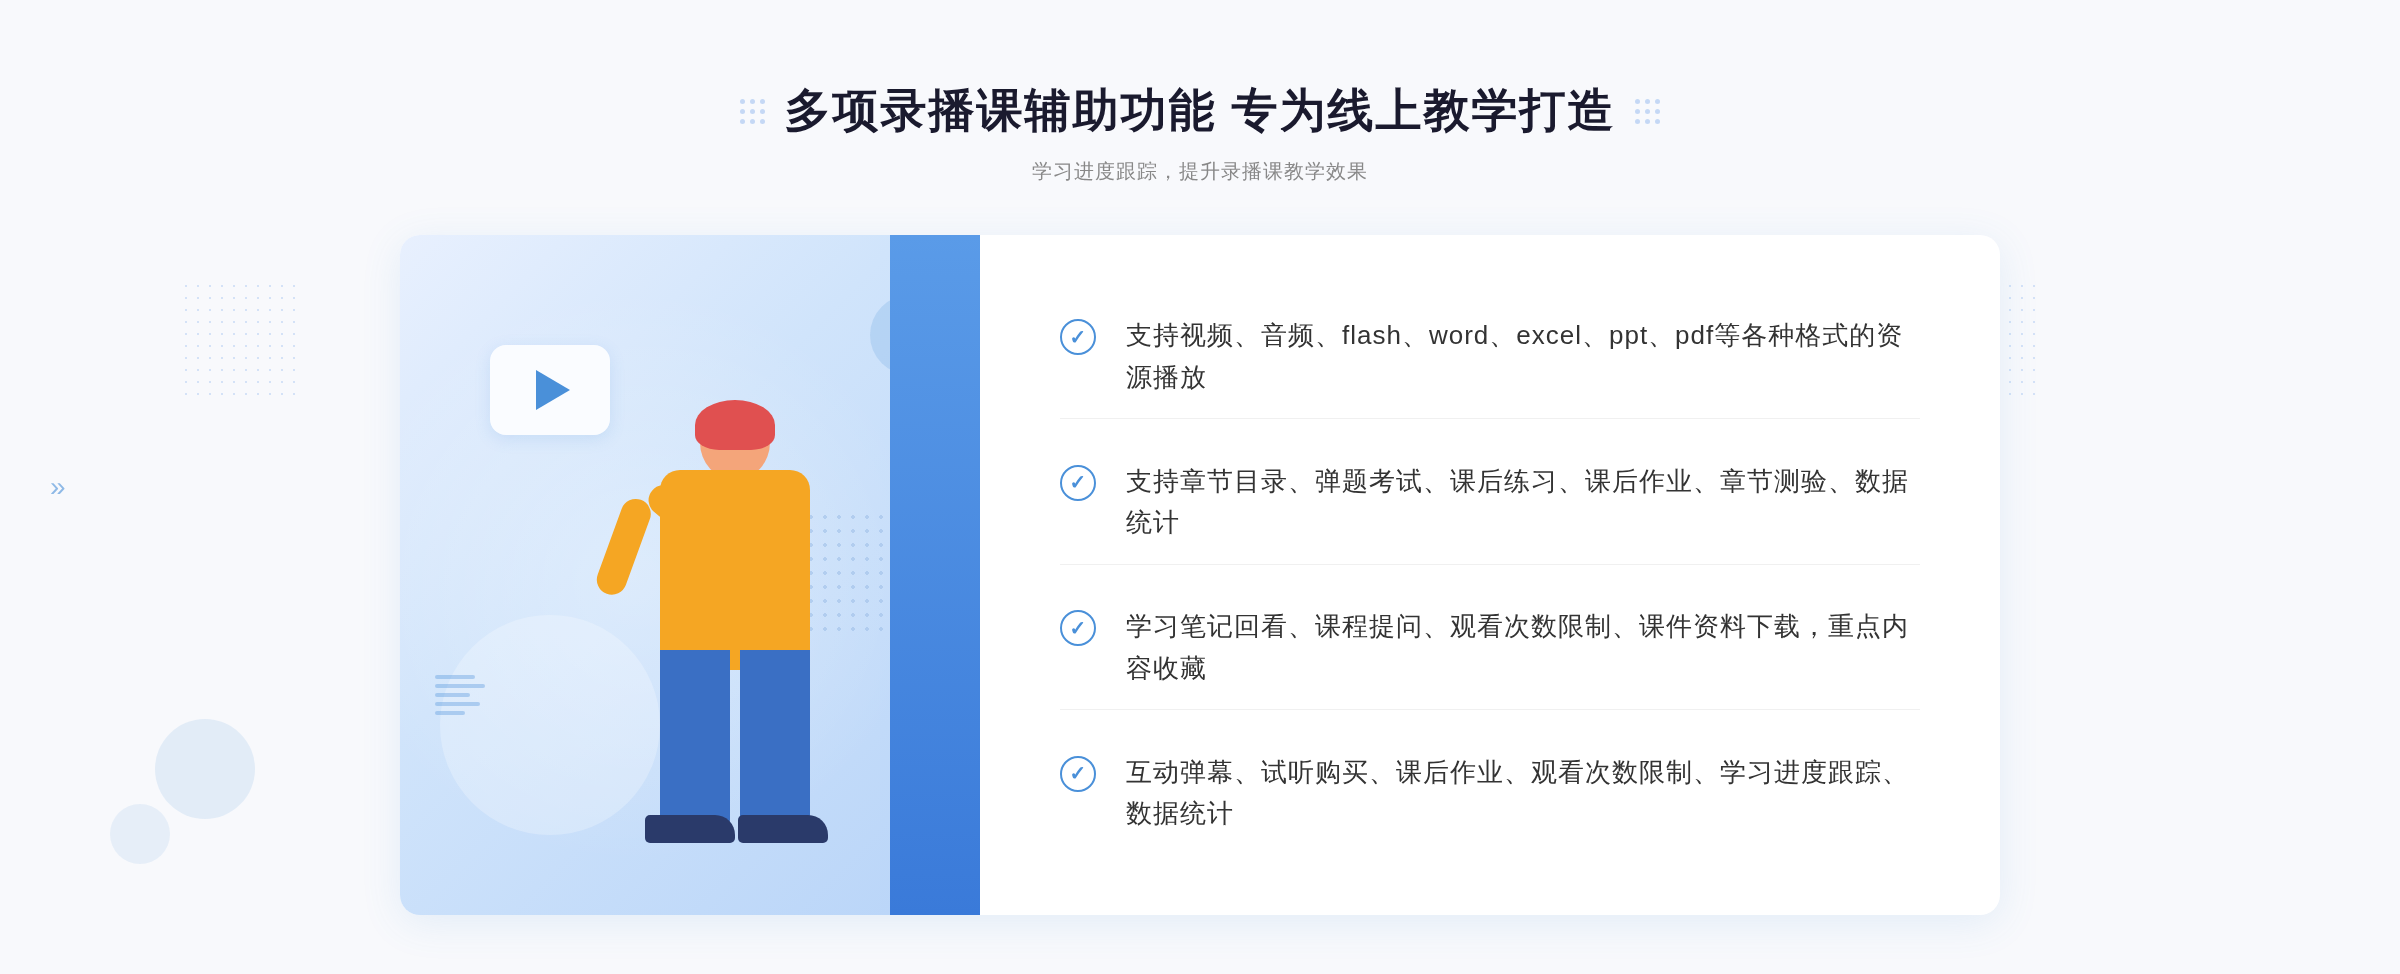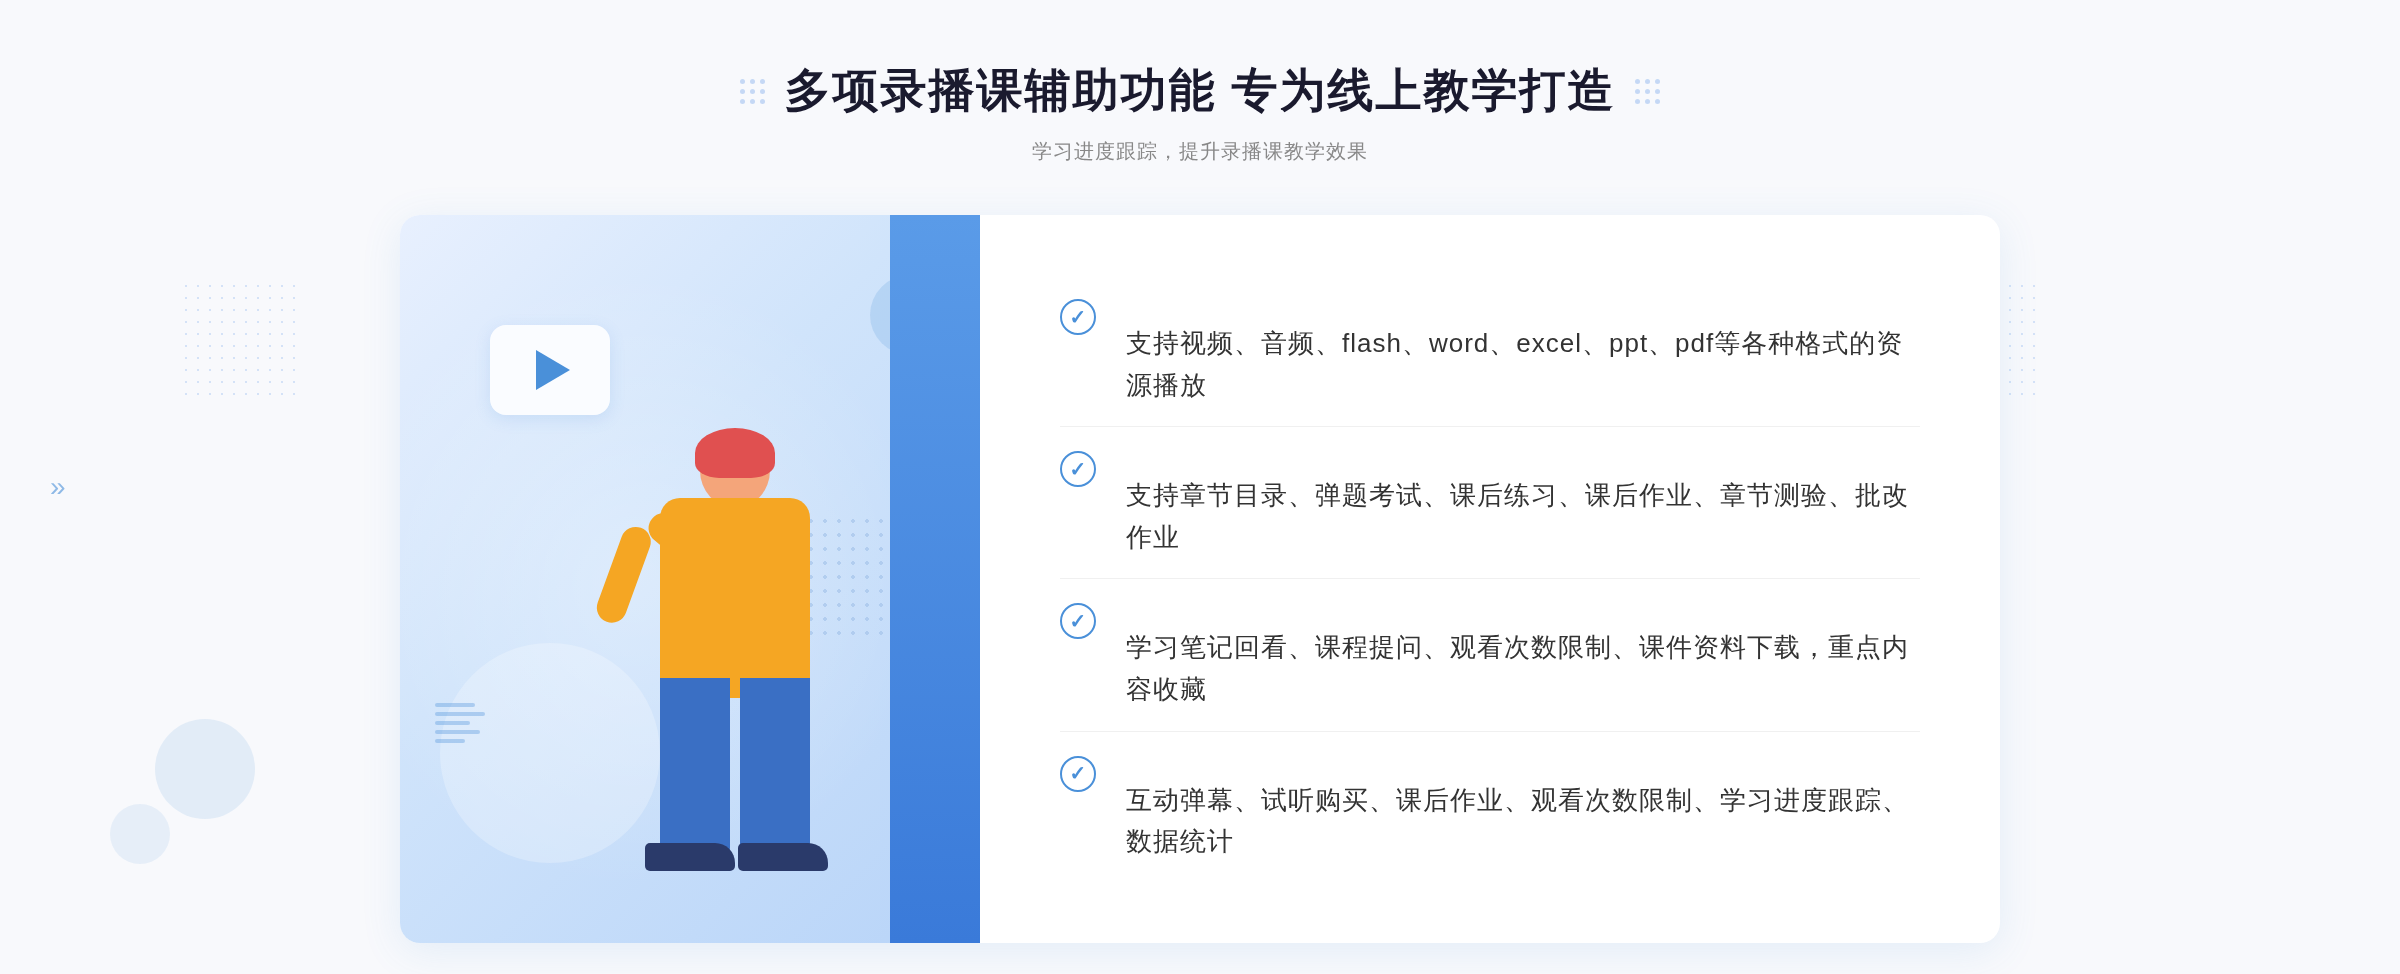--- a/index.html
+++ b/index.html
@@ -13,21 +13,21 @@
       position: relative;
     }
 
     .page-container {
       width: 2400px;
       height: 974px;
       background: #f8f9fc;
       display: flex;
       flex-direction: column;
       align-items: center;
-      padding-top: 60px;
+      padding-top: 80px;
       position: relative;
       overflow: hidden;
     }
 
     
     .dot-pattern {
       position: absolute;
       width: 120px;
       height: 120px;
       background-image: radial-gradient(circle, #c5d8f5 1.5px, transparent 1.5px);
@@ -348,21 +348,20 @@
       font-weight: 700;
       line-height: 1;
       margin-top: -1px;
     }
 
     .feature-text {
       font-size: 26px;
       color: #333;
       line-height: 1.6;
       letter-spacing: 1px;
-      margin-top: 28px;
     }
 
     
     .deco-blue-circle-1 {
       position: absolute;
       left: 155px;
       bottom: 155px;
       width: 100px;
       height: 100px;
       border-radius: 50%;
@@ -527,21 +526,21 @@
         <div class="check-icon">
           <span class="check-mark">✓</span>
         </div>
         <span class="feature-text">支持视频、音频、flash、word、excel、ppt、pdf等各种格式的资源播放</span>
       </div>
 
       <div class="feature-item">
         <div class="check-icon">
           <span class="check-mark">✓</span>
         </div>
-        <span class="feature-text">支持章节目录、弹题考试、课后练习、课后作业、章节测验、批改作业</span>
+        <span class="feature-text">支持章节目录、弹题考试、课后练习、课后作业、章节测验、数据统计</span>
       </div>
 
       <div class="feature-item">
         <div class="check-icon">
           <span class="check-mark">✓</span>
         </div>
         <span class="feature-text">学习笔记回看、课程提问、观看次数限制、课件资料下载，重点内容收藏</span>
       </div>
 
       <div class="feature-item">

